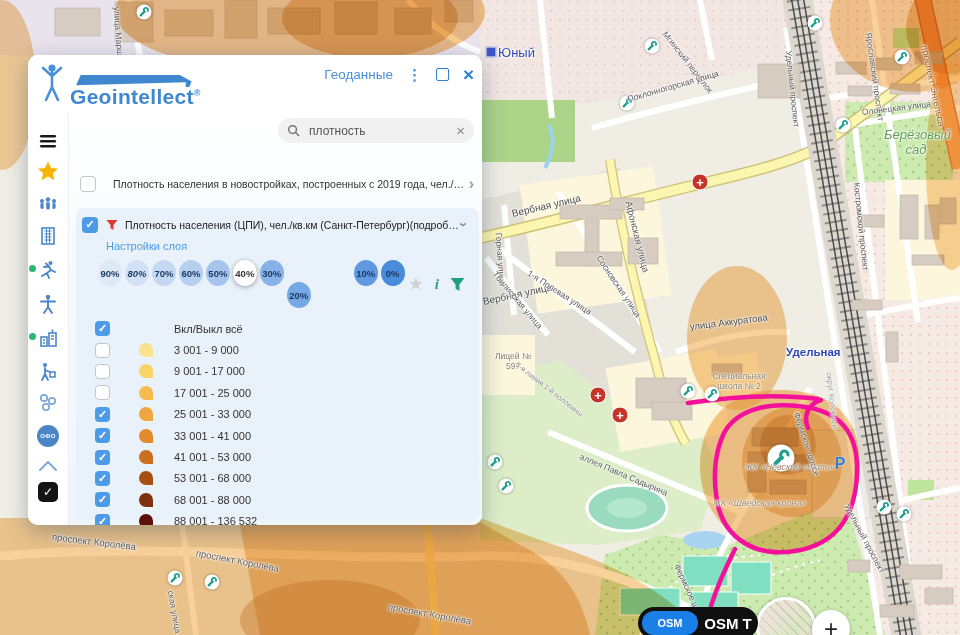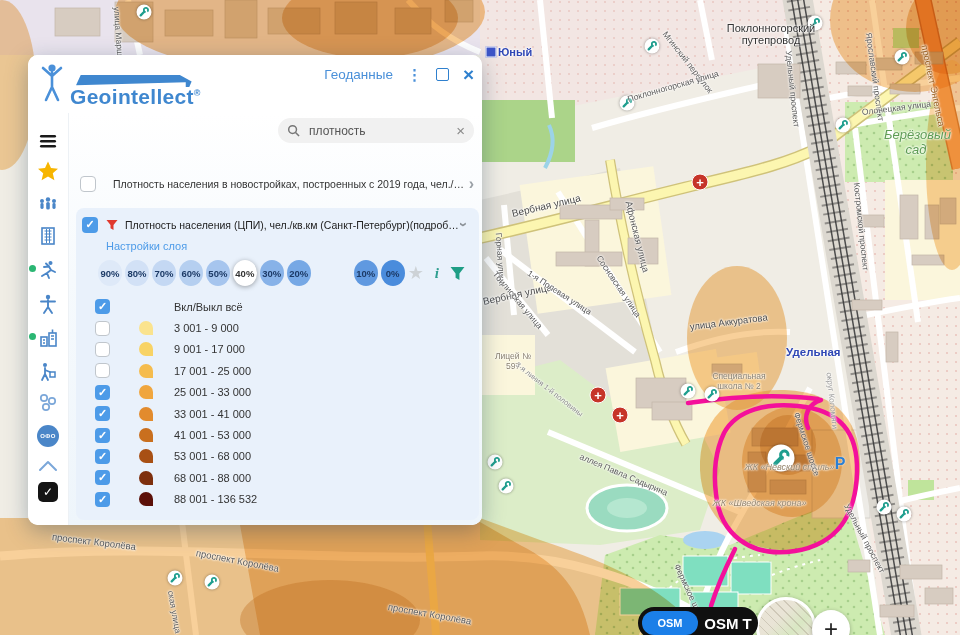--- a/index.html
+++ b/index.html
@@ -349,22 +349,21 @@
           <path d="M3.2 12.8 L8.3 7.7" stroke="#1F9E8E" stroke-width="3.4" stroke-linecap="round"></path>
         </svg>
       </div>
       <div class="poi cross" style="left: 598px; top: 395px;">+</div>
       <div class="poi cross" style="left: 620px; top: 415px;">+</div>
       <div class="poi cross" style="left: 700px; top: 182px;">+</div>
       <div class="poi parking" style="left: 840px; top: 464px;">P</div>
       <div class="poi station" style="left: 491px; top: 52px;"></div>
     </div>
   <div class="label-layer" id="labelLayer">
-      <div class="map-label" style="left: 706px; top: 22px; font-size: 11px; color: rgb(51, 51, 51); width: 130px; white-space: normal; text-align: center;">Поклонногорский путепровод</div>
-      <div class="map-label" style="left: 498px; top: 46px; font-size: 11px; color: rgb(47, 71, 181); font-weight: bold;">Юный</div>
+      <div class="map-label" style="left: 498px; top: 46px; font-size: 13px; color: rgb(47, 71, 181); font-weight: normal;">Юный</div>
       <div class="map-label" style="left: 512px; top: 208px; font-size: 10px; color: rgb(74, 74, 74); transform: rotate(-13deg);">Вербная улица</div>
       <div class="map-label" style="left: 483px; top: 296px; font-size: 10px; color: rgb(74, 74, 74); transform: rotate(-12deg);">Вербная улица</div>
       <div class="map-label" style="left: 664px; top: 28px; font-size: 8.5px; color: rgb(90, 90, 90); transform: rotate(52deg);">Мгинский переулок</div>
       <div class="map-label" style="left: 628px; top: 95px; font-size: 8.5px; color: rgb(90, 90, 90); transform: rotate(-16deg);">Поклонногорская улица</div>
       <div class="map-label" style="left: 628px; top: 196px; font-size: 9.5px; color: rgb(90, 90, 90); transform: rotate(76deg);">Афонская улица</div>
       <div class="map-label" style="left: 498px; top: 228px; font-size: 8.5px; color: rgb(90, 90, 90); transform: rotate(86deg);">Горная улица</div>
       <div class="map-label" style="left: 528px; top: 268px; font-size: 8.5px; color: rgb(90, 90, 90); transform: rotate(33deg);">1-я Полевая улица</div>
       <div class="map-label" style="left: 494px; top: 268px; font-size: 8.5px; color: rgb(90, 90, 90); transform: rotate(50deg);">Тбилисская улица</div>
       <div class="map-label" style="left: 598px; top: 252px; font-size: 8.5px; color: rgb(90, 90, 90); transform: rotate(56deg);">Сосновская улица</div>
       <div class="map-label" style="left: 490px; top: 352px; font-size: 8.5px; color: rgb(138, 128, 112); width: 46px; white-space: normal; text-align: center;">Лицей № 597</div>
@@ -536,27 +535,27 @@
           <svg class="funnel-red" width="12" height="12" viewBox="0 0 12 12">
               <path d="M0.5 1 H11.5 L7.5 6 V11 L4.5 9.3 V6 Z" fill="#E0392E"></path>
             </svg>
           <span class="lb-text">Плотность населения (ЦПИ), чел./кв.км (Санкт-Петербург)(подробно)</span>
           <span class="chev-down">›</span>
         </div>
         <div class="lb-link">Настройки слоя</div>
         <div class="opacity-row">
 
           <div class="op-circle" style="background: rgb(222, 233, 248);">90%</div>
-            <div class="op-circle" style="background: rgb(210, 225, 246);">80%</div>
+            <div class="op-circle" style="background: rgb(210, 225, 246); font-style: italic;">80%</div>
             <div class="op-circle" style="background: rgb(196, 216, 243);">70%</div>
             <div class="op-circle" style="background: rgb(181, 207, 240);">60%</div>
             <div class="op-circle" style="background: rgb(166, 197, 238);">50%</div>
             <div class="op-circle selected" style="background: rgb(255, 255, 255);">40%</div>
             <div class="op-circle" style="background: rgb(135, 178, 232);">30%</div>
-            <div class="op-circle" style="background: rgb(118, 168, 229);">20%</div>
+            <div class="op-circle" style="background: rgb(118, 168, 229); margin-top: 22px;">20%</div>
             <div class="op-circle" style="background: rgb(96, 153, 224); margin-left: 40px;">10%</div>
             <div class="op-circle" style="background: rgb(74, 140, 220);">0%</div>
             <span class="op-tools">
             <span class="tool-star">★</span>
             <span class="tool-info">i</span>
             <svg width="15" height="15" viewBox="0 0 14 14">
                 <path d="M0.5 1 H13.5 L8.8 7 V13 L5.2 11 V7 Z" fill="#1F9E85"></path>
               </svg>
           </span>
         </div>

